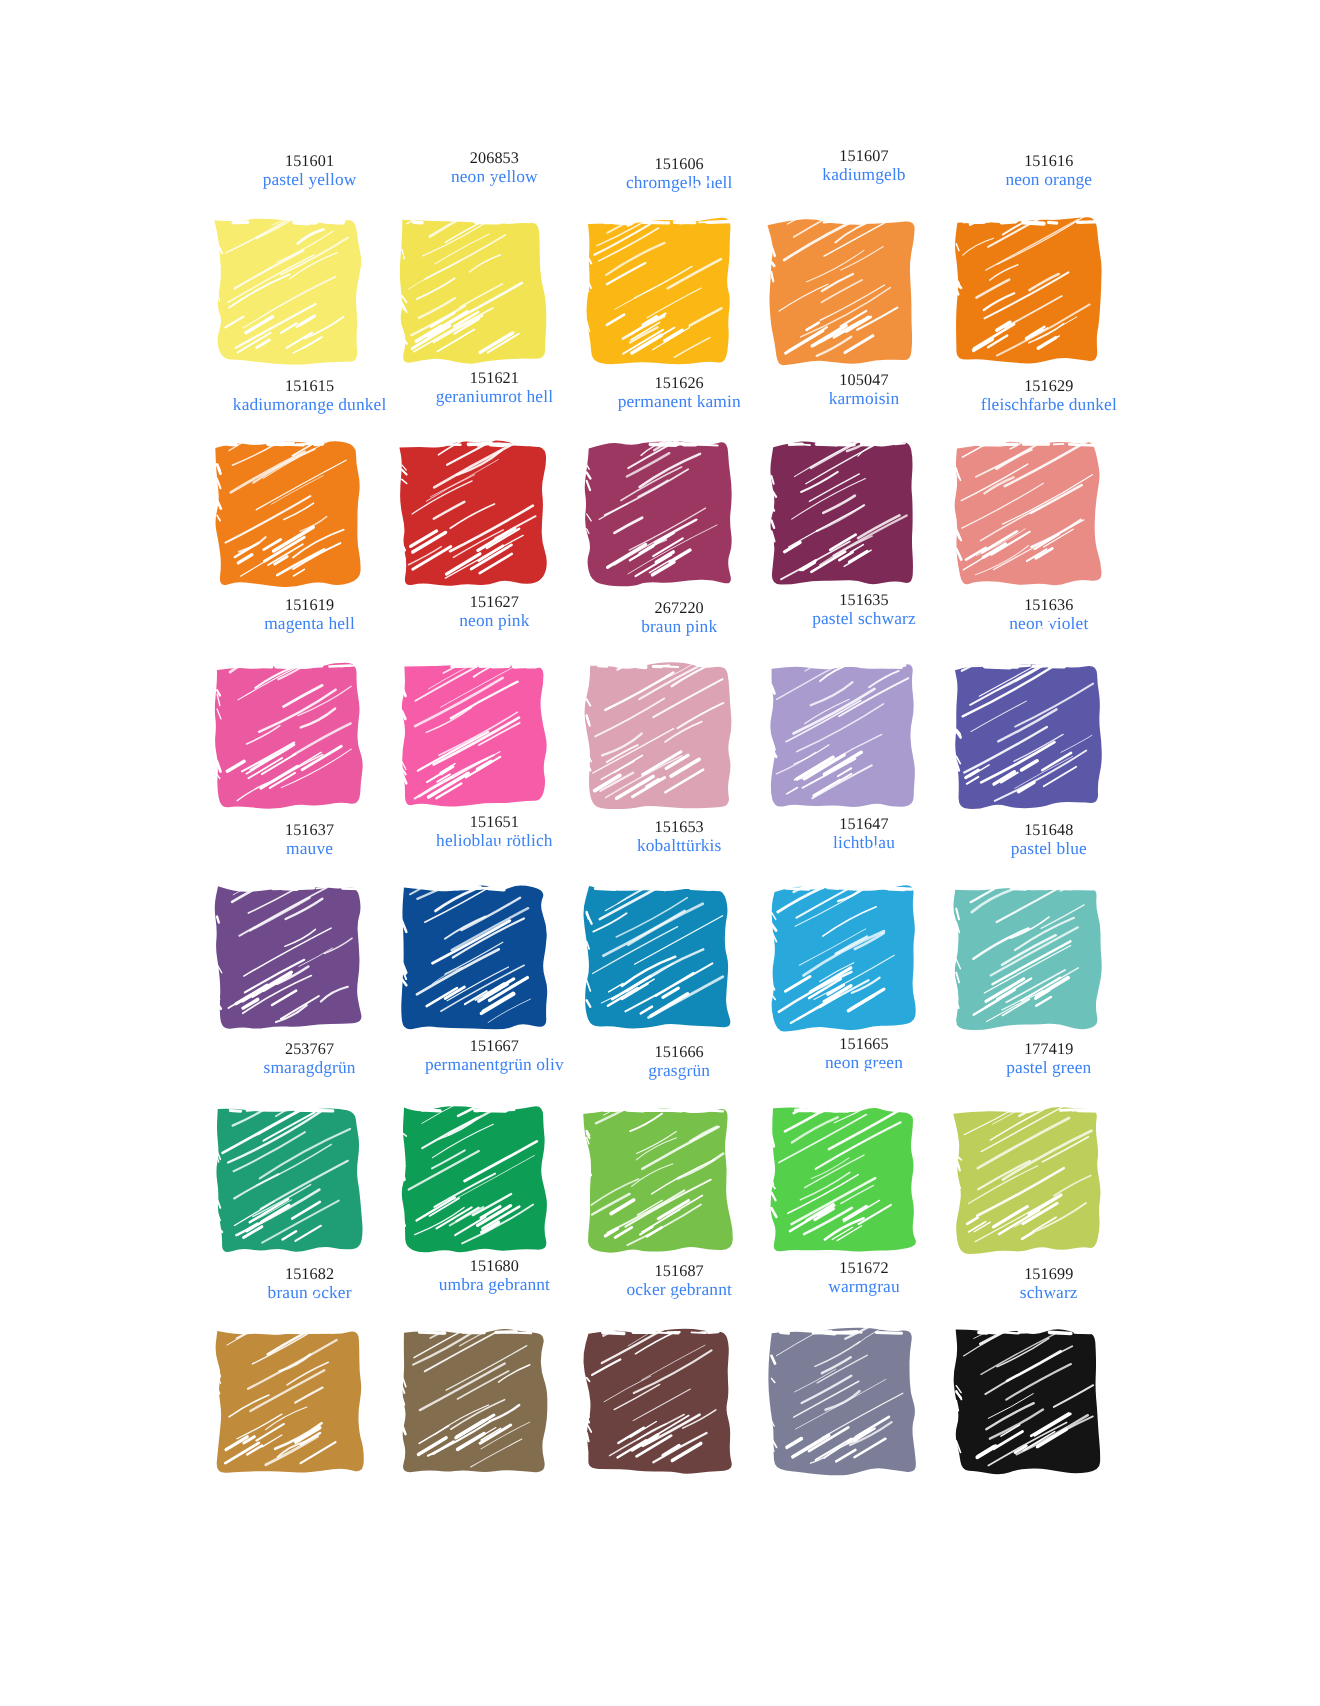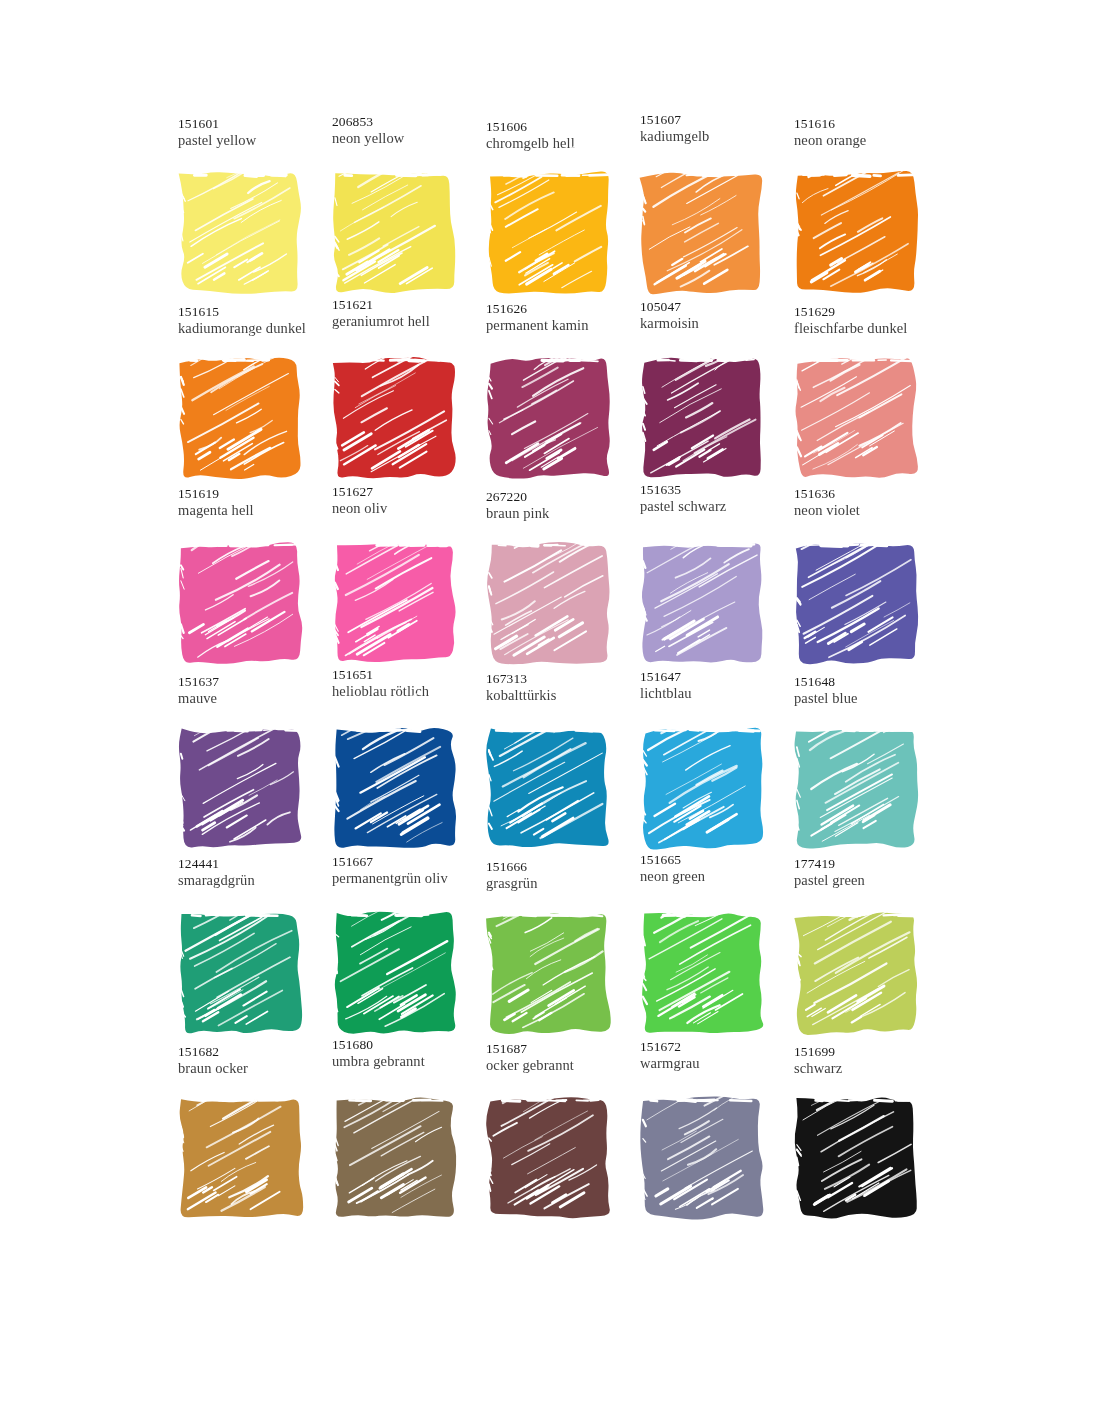--- a/index.html
+++ b/index.html
@@ -19,22 +19,23 @@
   #sheet {
     position: absolute;
     left: 0;
     top: 0;
     width: 1100px;
     height: 1422px;
   }
   .grid {
     position: absolute;
     left: 168px;
-    top: 116px;
+    top: 126px;
     width: 770px;
+    text-align: center;
   }
   .row {
     display: flex;
     flex-direction: row;
     height: 185px;
   }
   .cell {
     width: 154px;
     position: relative;
   }
@@ -47,21 +48,21 @@
     white-space: nowrap;
   }
   .code {
     font-size: 13.5px;
     letter-spacing: 0.1px;
     color: #1c1c1c;
   }
   .cname {
     font-size: 14.5px;
     letter-spacing: 0.1px;
-    color: #404040;
+    color: #3b82f6;
   }
   
   .nudge-0 { top: 0px; }
   .nudge-1 { top: -4px; }
   .nudge-2 { top: 3px; font-family: Liberation Serif, serif; }
   .nudge-3 { top: -2px; }
 
   .swatch-wrap {
     position: absolute;
     left: 8px;
@@ -643,21 +644,21 @@
                   <path d="M 2 23.0 L 4.5 27.5" stroke-width="1.92"></path>
                   <path d="M 2 95.6 L 4.3 98.7" stroke-width="1.30"></path>
                 </g>
               </g>
             </svg>
           </div>
         </div>
         <div class="cell">
           <div class="labels nudge-3">
             <div class="code">151627</div>
-            <div class="cname">neon oliv</div>
+            <div class="cname">neon pink</div>
           </div>
           <div class="swatch-wrap" title="neon pink">
             <svg viewBox="0 0 134 132" width="130" height="128">
               <g transform="translate(3,3)">
                 <path d="M 4.2 2.5 Q 22.7 2.3 28.4 2.2 Q 34.2 2.1 45.3 1.5 Q 56.5 1.0 64.8 1.6 Q 73.1 2.3 81.1 2.0 Q 89.1 1.8 99.1 2.0 Q 109.0 2.2 116.3 2.3 Q 123.7 2.4 123.7 9.6 Q 123.7 16.8 122.0 25.5 Q 120.4 34.2 121.9 43.9 Q 123.3 53.6 125.4 62.2 Q 127.5 70.8 125.3 79.6 Q 123.1 88.4 124.5 96.1 Q 125.9 103.7 123.7 110.9 Q 121.6 118.0 116.0 117.9 Q 110.4 117.8 102.0 118.9 Q 93.6 120.1 83.6 119.9 Q 73.5 119.7 65.9 121.0 Q 58.3 122.3 47.9 122.8 Q 37.4 123.3 28.0 121.5 Q 18.5 119.7 11.5 121.5 Q 4.5 123.4 4.7 113.3 Q 4.8 103.3 3.5 96.6 Q 2.3 89.9 2.4 81.4 Q 2.5 72.9 4.1 65.0 Q 5.7 57.1 3.3 47.2 Q 0.9 37.3 2.9 30.1 Q 5.0 22.9 4.6 12.7 Z" fill="#F75CA8"></path>
                 <g stroke="#ffffff" stroke-linecap="round" fill="none">
                   <path d="M 37.7 8.2 Q 74.8 -10.9 106.2 -29.5" stroke-width="1.45" opacity="0.85"></path>
                   <path d="M 63.7 11.5 Q 71.6 5.7 87.2 -1.5" stroke-width="1.61" opacity="0.93"></path>
                   <path d="M 25.0 21.8 Q 48.3 7.8 69.4 -2.6" stroke-width="0.80" opacity="0.80"></path>
                   <path d="M 13.7 32.0 Q 48.6 12.0 89.1 -9.5" stroke-width="1.59" opacity="0.86"></path>
@@ -950,21 +951,21 @@
                   <path d="M 2 80.5 L 5.9 85.8" stroke-width="2.18"></path>
                   <path d="M 2 30.2 L 5.9 39.9" stroke-width="2.13"></path>
                   <path d="M 2 71.3 L 5.7 80.4" stroke-width="1.70"></path>
                 </g>
               </g>
             </svg>
           </div>
         </div>
         <div class="cell">
           <div class="labels nudge-0">
-            <div class="code">167313</div>
+            <div class="code">151653</div>
             <div class="cname">kobalttürkis</div>
           </div>
           <div class="swatch-wrap" title="kobalttürkis">
             <svg viewBox="0 0 134 132" width="130" height="128">
               <g transform="translate(3,3)">
                 <path d="M 4.1 0.5 Q 21.2 4.6 29.8 4.5 Q 38.4 4.5 46.7 4.2 Q 54.9 3.9 64.2 4.5 Q 73.5 5.2 80.0 3.8 Q 86.5 2.5 97.1 2.8 Q 107.6 3.2 113.6 3.8 Q 119.7 4.3 121.8 12.3 Q 123.9 20.3 122.4 27.5 Q 121.0 34.6 120.8 44.5 Q 120.6 54.5 122.4 60.3 Q 124.2 66.1 123.2 77.6 Q 122.3 89.0 121.9 96.3 Q 121.4 103.6 124.6 113.0 Q 127.9 122.5 119.0 121.8 Q 110.1 121.1 100.8 120.8 Q 91.6 120.4 81.6 119.4 Q 71.7 118.4 65.4 120.0 Q 59.2 121.5 49.6 122.5 Q 40.0 123.5 31.4 122.0 Q 22.7 120.6 14.4 121.2 Q 6.1 121.8 3.4 115.2 Q 0.7 108.6 0.7 97.7 Q 0.7 86.7 2.6 80.2 Q 4.5 73.6 3.8 64.4 Q 3.1 55.3 1.6 45.3 Q 0.0 35.4 -0.6 27.3 Q -1.2 19.3 1.5 9.9 Z" fill="#1089B8"></path>
                 <g stroke="#ffffff" stroke-linecap="round" fill="none">
                   <path d="M 69.0 4.7 Q 84.4 -6.1 100.3 -12.5" stroke-width="0.94" opacity="0.81"></path>
                   <path d="M 28.8 15.5 Q 45.0 4.9 59.4 -1.3" stroke-width="1.20" opacity="0.80"></path>
                   <path d="M 18.0 21.7 Q 45.5 6.0 76.8 -10.6" stroke-width="0.88" opacity="0.98"></path>
@@ -1105,21 +1106,21 @@
                   <path d="M 2 98.7 L 4.1 105.3" stroke-width="1.57"></path>
                 </g>
               </g>
             </svg>
           </div>
         </div>
       </div>
       <div class="row">
         <div class="cell">
           <div class="labels nudge-0">
-            <div class="code">124441</div>
+            <div class="code">253767</div>
             <div class="cname">smaragdgrün</div>
           </div>
           <div class="swatch-wrap" title="smaragdgrün">
             <svg viewBox="0 0 134 132" width="130" height="128">
               <g transform="translate(3,3)">
                 <path d="M 2.6 1.2 Q 18.0 0.8 26.9 2.2 Q 35.9 3.5 46.1 3.7 Q 56.3 3.9 62.1 3.3 Q 68.0 2.6 78.0 1.9 Q 88.1 1.1 97.5 0.9 Q 106.9 0.7 113.7 2.4 Q 120.5 4.1 121.2 9.9 Q 121.9 15.8 123.3 23.8 Q 124.8 31.9 123.2 43.5 Q 121.6 55.2 122.9 62.5 Q 124.2 69.8 125.1 79.8 Q 126.0 89.9 126.7 98.4 Q 127.5 107.0 126.2 114.1 Q 125.0 121.2 117.2 121.8 Q 109.4 122.3 101.4 120.5 Q 93.5 118.8 81.9 122.0 Q 70.2 125.3 63.4 123.0 Q 56.6 120.6 47.8 122.1 Q 39.1 123.7 31.2 122.1 Q 23.4 120.6 14.7 123.5 Q 6.0 126.3 6.3 117.5 Q 6.6 108.7 4.4 98.0 Q 2.1 87.2 2.9 80.6 Q 3.6 74.0 2.2 64.2 Q 0.7 54.3 2.3 46.9 Q 3.8 39.4 2.7 29.8 Q 1.6 20.2 2.1 10.7 Z" fill="#1F9E76"></path>
                 <g stroke="#ffffff" stroke-linecap="round" fill="none">
                   <path d="M 52.5 7.5 Q 85.0 -12.5 116.3 -27.5" stroke-width="1.45" opacity="0.78"></path>
                   <path d="M 15.4 15.6 Q 39.2 4.9 61.5 -9.7" stroke-width="1.95" opacity="0.81"></path>
                   <path d="M 37.4 22.8 Q 62.4 7.9 93.5 -8.0" stroke-width="2.15" opacity="0.94"></path>

